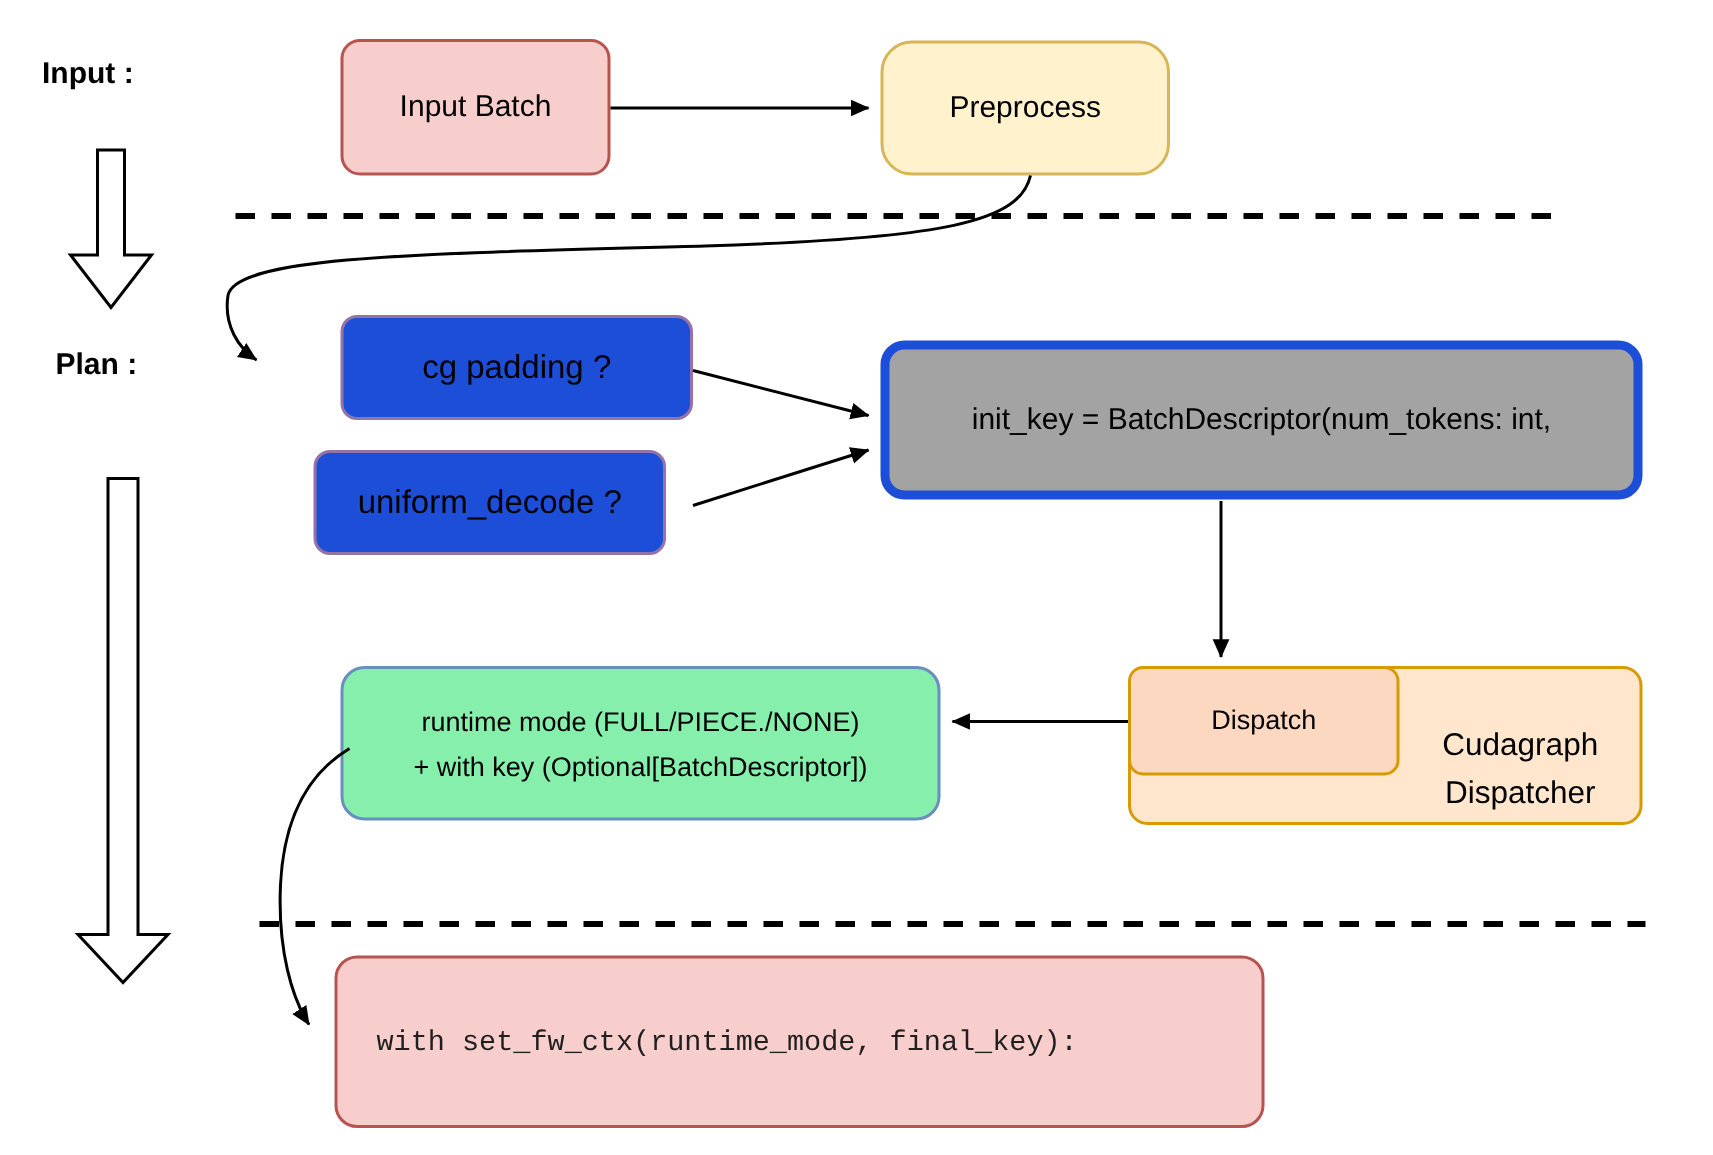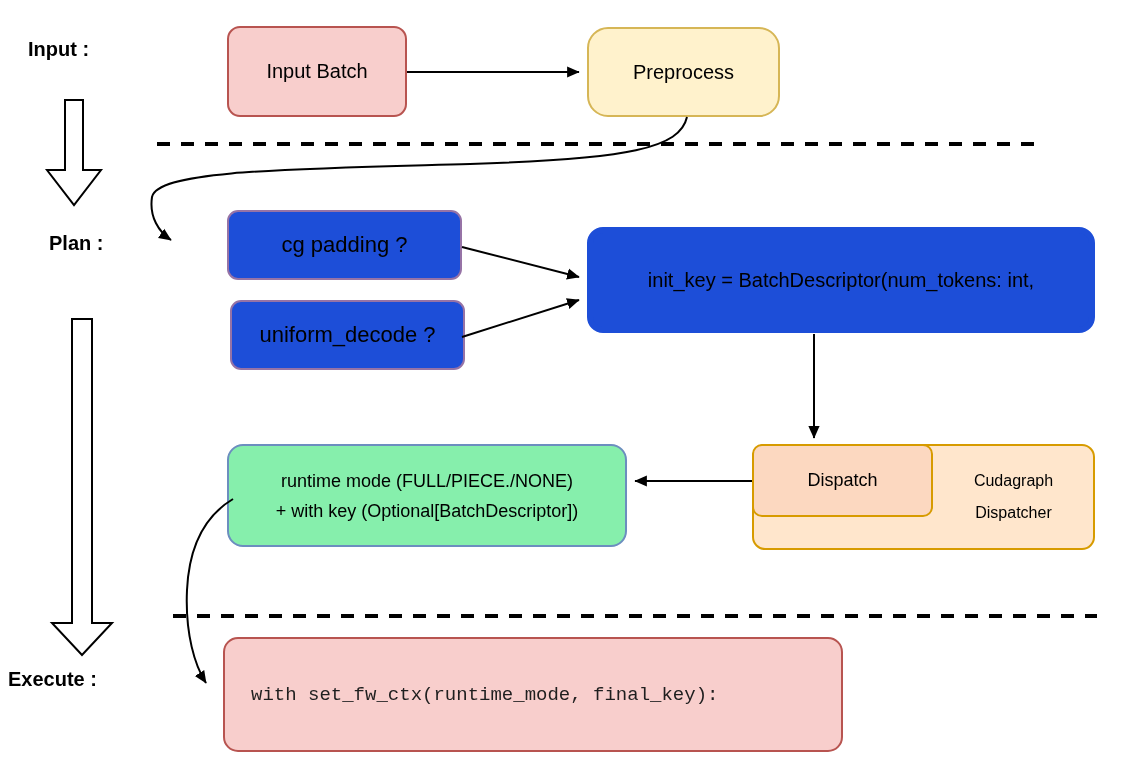--- a/index.html
+++ b/index.html
@@ -9,44 +9,44 @@
   }
   .box{
     position:absolute;box-sizing:border-box;display:flex;flex-direction:column;
     align-items:center;justify-content:center;text-align:center;line-height:1.25;
   }
   .box span{display:block;}
   
   .red    {background:#f8cecc;border:2px solid #b85450;border-radius:13px;}
   .yellow {background:#fff2cc;border:2px solid #d6b656;border-radius:21px;}
   .purple {background:#1d4ed8;border:2px solid #9673a6;border-radius:11px;}
-  .green  {background:#1d4ed8;border:6px solid #1d4ed8;border-radius:16px;text-align:right;}
+  .green  {background:#a3a3a3;border:6px solid #1d4ed8;border-radius:16px;text-align:right;}
   .blue   {background:#86efac;border:2px solid #6c8ebf;border-radius:16px;}
   .orange {background:#ffe6cc;border:2px solid #d79b00;border-radius:13px;}
   .dispatch-inner{background:#fcd8c0;border:2px solid #d79b00;border-radius:10px;}
 
   #node-input-batch   {left:227px;top:26px;width:180px;height:91px;font-size:20px;}
   #node-preprocess    {left:587px;top:27px;width:193px;height:90px;font-size:20px;}
   #node-cg-padding    {left:227px;top:210px;width:235px;height:70px;font-size:22px;}
-  #node-uniform-decode{left:230px;top:300px;width:235px;height:70px;font-size:22px;}
+  #node-uniform-decode{left:209px;top:300px;width:235px;height:70px;font-size:22px;}
   #node-init-key      {left:587px;top:227px;width:508px;height:106px;font-size:20px;line-height:31px;}
   #node-runtime-mode  {left:227px;top:444px;width:400px;height:103px;font-size:18px;line-height:30px;}
   #node-cudagraph     {left:752px;top:444px;width:343px;height:106px;}
   #node-dispatch      {left:752px;top:444px;width:181px;height:73px;font-size:18px;}
-  #cudagraph-label    {left:932px;top:444px;width:163px;height:106px;font-size:16px;line-height:32px;}
+  #cudagraph-label    {left:932px;top:460px;width:163px;height:106px;font-size:21px;line-height:32px;}
   #node-execute-code  {
     left:223px;top:637px;width:620px;height:115px;font-size:19px;line-height:30px;
     align-items:flex-start;padding-left:4px;color:#1f1f1f;
     font-family:"Liberation Mono",monospace;text-align:left;border-radius:15px;
   }
   #node-execute-code span{white-space:pre;margin-left:22px;}
 
   .section-label{position:absolute;font-weight:bold;font-size:20px;letter-spacing:0px;}
   #section-label-input  {left:28px;top:38px;}
-  #section-label-plan   {left:37px;top:232px;margin-left:12px;}
+  #section-label-plan   {left:37px;top:232px;}
   #section-label-execute{left:8px;top:668px;}
 
   #wires{position:absolute;left:0;top:0;pointer-events:none;}
 </style>
 </head>
 <body>
 
 <div id="stage">
 
   <div class="box red" id="node-input-batch">
@@ -82,21 +82,20 @@
     <span>Cudagraph</span>
     <span>Dispatcher</span>
   </div>
 
   <div class="box red" id="node-execute-code">
     <span>with set_fw_ctx(runtime_mode, final_key):</span>
   </div>
 
   <div class="section-label" id="section-label-input">Input :</div>
   <div class="section-label" id="section-label-plan">Plan :</div>
-  <div class="section-label" id="section-label-execute">Execute :</div>
 
   <svg id="wires" width="1142" height="770" viewBox="0 0 1142 770">
     <defs>
       <marker id="arrow" viewBox="0 0 10 10" refX="8.5" refY="5" markerWidth="7" markerHeight="7" orient="auto-start-reverse">
         <path d="M 0 1 L 9 5 L 0 9 z" fill="#000"></path>
       </marker>
     </defs>
 
     <path d="M 157 144 H 1040" stroke="#000" stroke-width="4" stroke-dasharray="13 11" fill="none"></path>
     <path d="M 173 616 H 1097" stroke="#000" stroke-width="4" stroke-dasharray="13 11" fill="none"></path>

